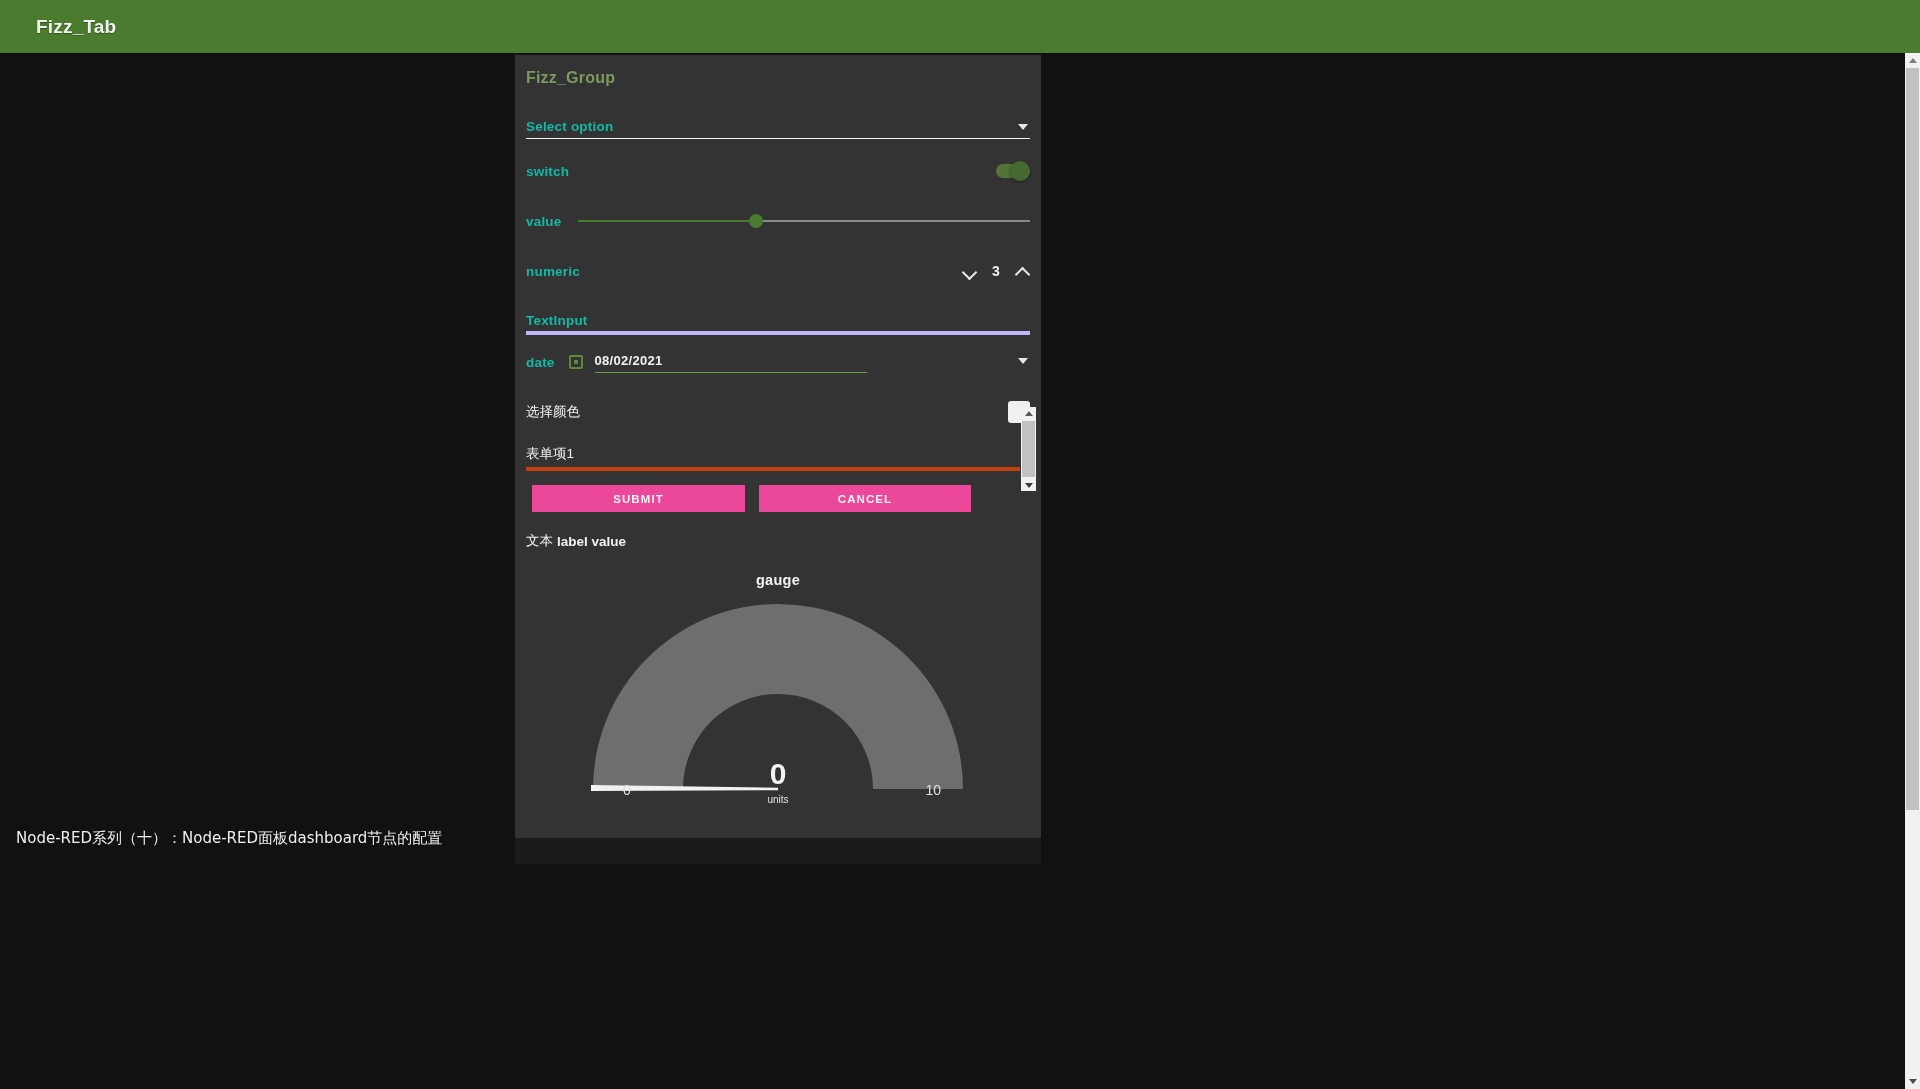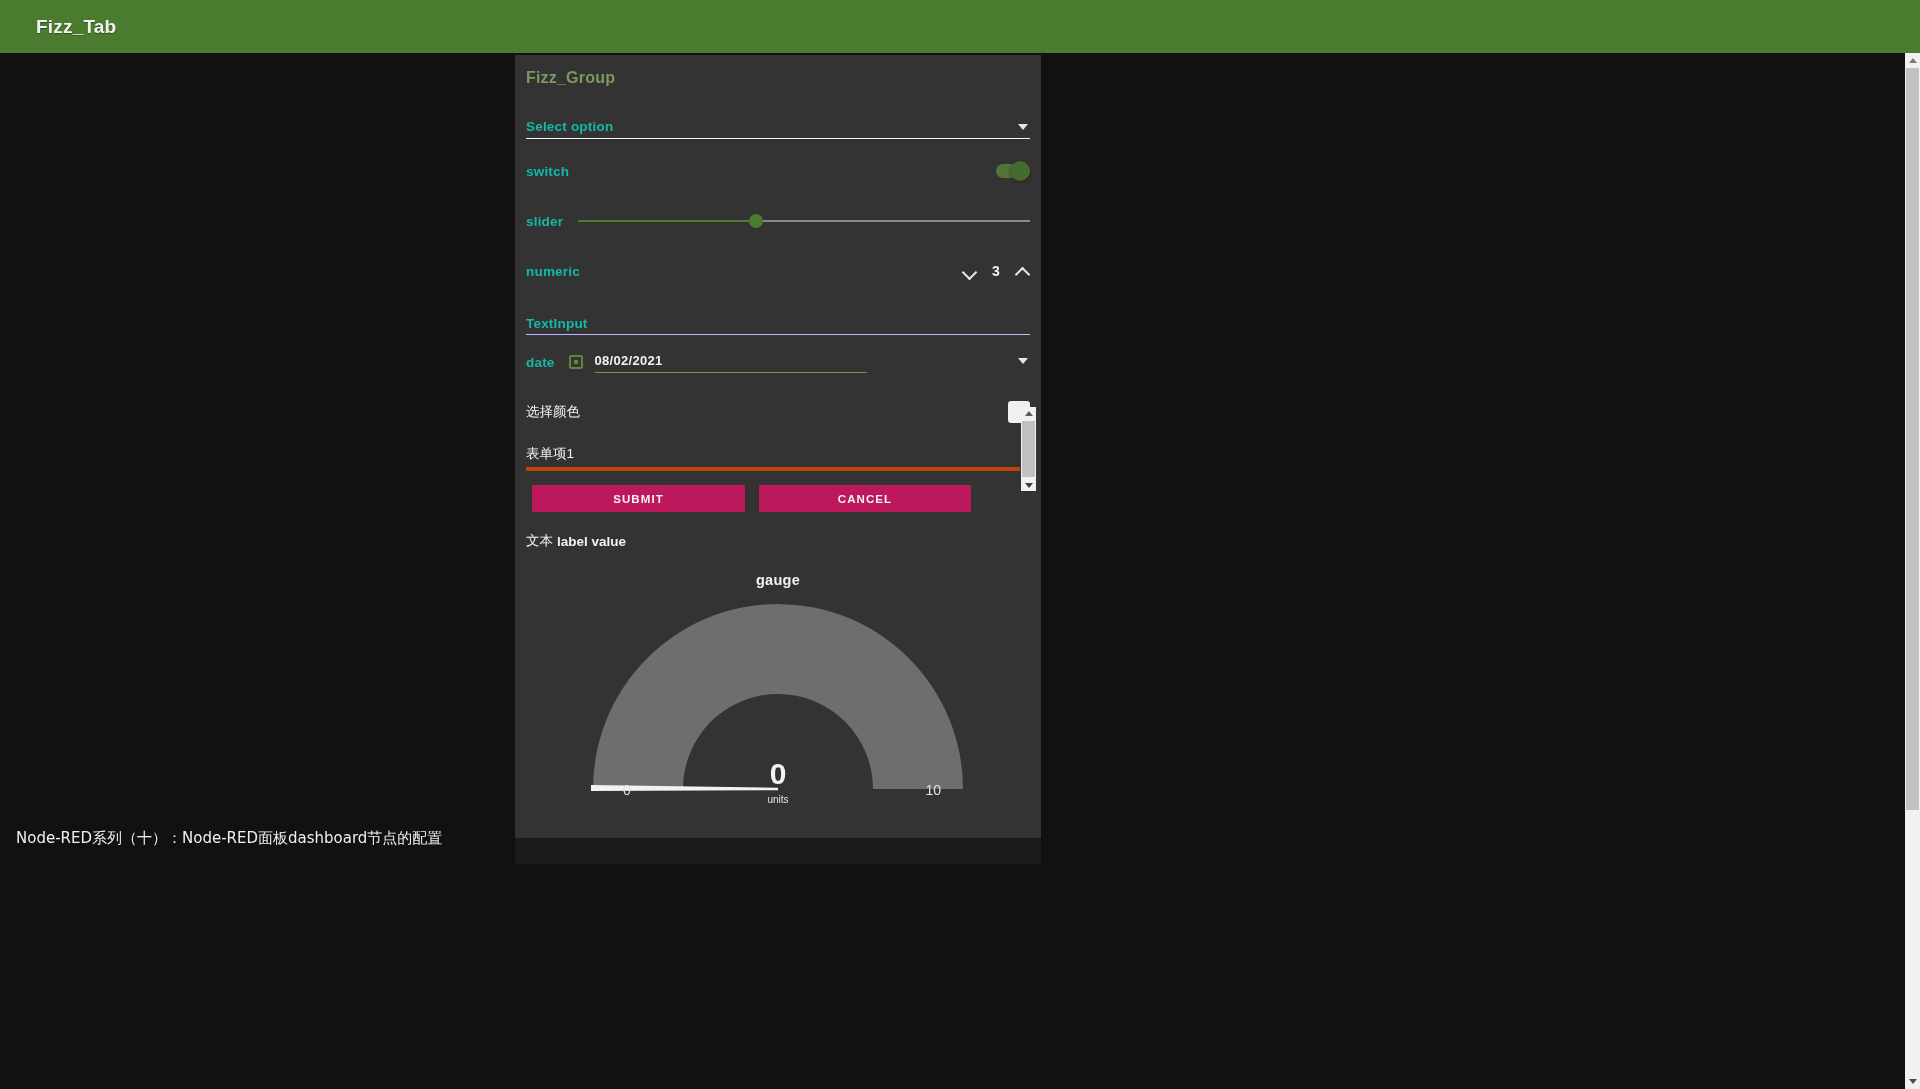--- a/index.html
+++ b/index.html
@@ -194,21 +194,21 @@
     font-stretch: condensed;
     min-width: 10px;
     text-align: center;
   }
 
   
   .textinput-row {
     position: relative;
     height: 34px;
     margin: 8px 11px 0 11px;
-    border-bottom: 1px solid #c4b5fd;
+    border-bottom: 4px solid #c4b5fd;
     display: flex;
     align-items: flex-end;
     padding-bottom: 3px;
     box-sizing: border-box;
   }
 
   
   .date-row {
     position: relative;
     height: 42px;
@@ -282,21 +282,21 @@
     box-sizing: border-box;
   }
 
   
   .btn-row {
     margin: 14px 11px 0 11px;
     display: flex;
     gap: 14px;
   }
   .btn {
-    background: #be185d;
+    background: #ec4899;
     color: #f2f2f2;
     border: none;
     height: 27px;
     font-size: 11.5px;
     font-weight: bold;
     font-stretch: condensed;
     letter-spacing: 1.1px;
     cursor: pointer;
     font-family: "Liberation Sans", sans-serif;
   }
@@ -487,21 +487,21 @@
       </div>
 
       <div class="row switch-row">
         <span class="lbl">switch</span>
         <span class="switch">
           <span class="switch-thumb"></span>
         </span>
       </div>
 
       <div class="row slider-row">
-        <span class="lbl">slider</span>
+        <span class="lbl">value</span>
         <span class="slider-track"></span>
         <span class="slider-fill"></span>
         <span class="slider-thumb"></span>
       </div>
 
       <div class="row numeric-row">
         <span class="lbl">numeric</span>
         <span class="numeric-ctrls">
           <span class="chev down"></span>
           <span class="numeric-val">3</span>

